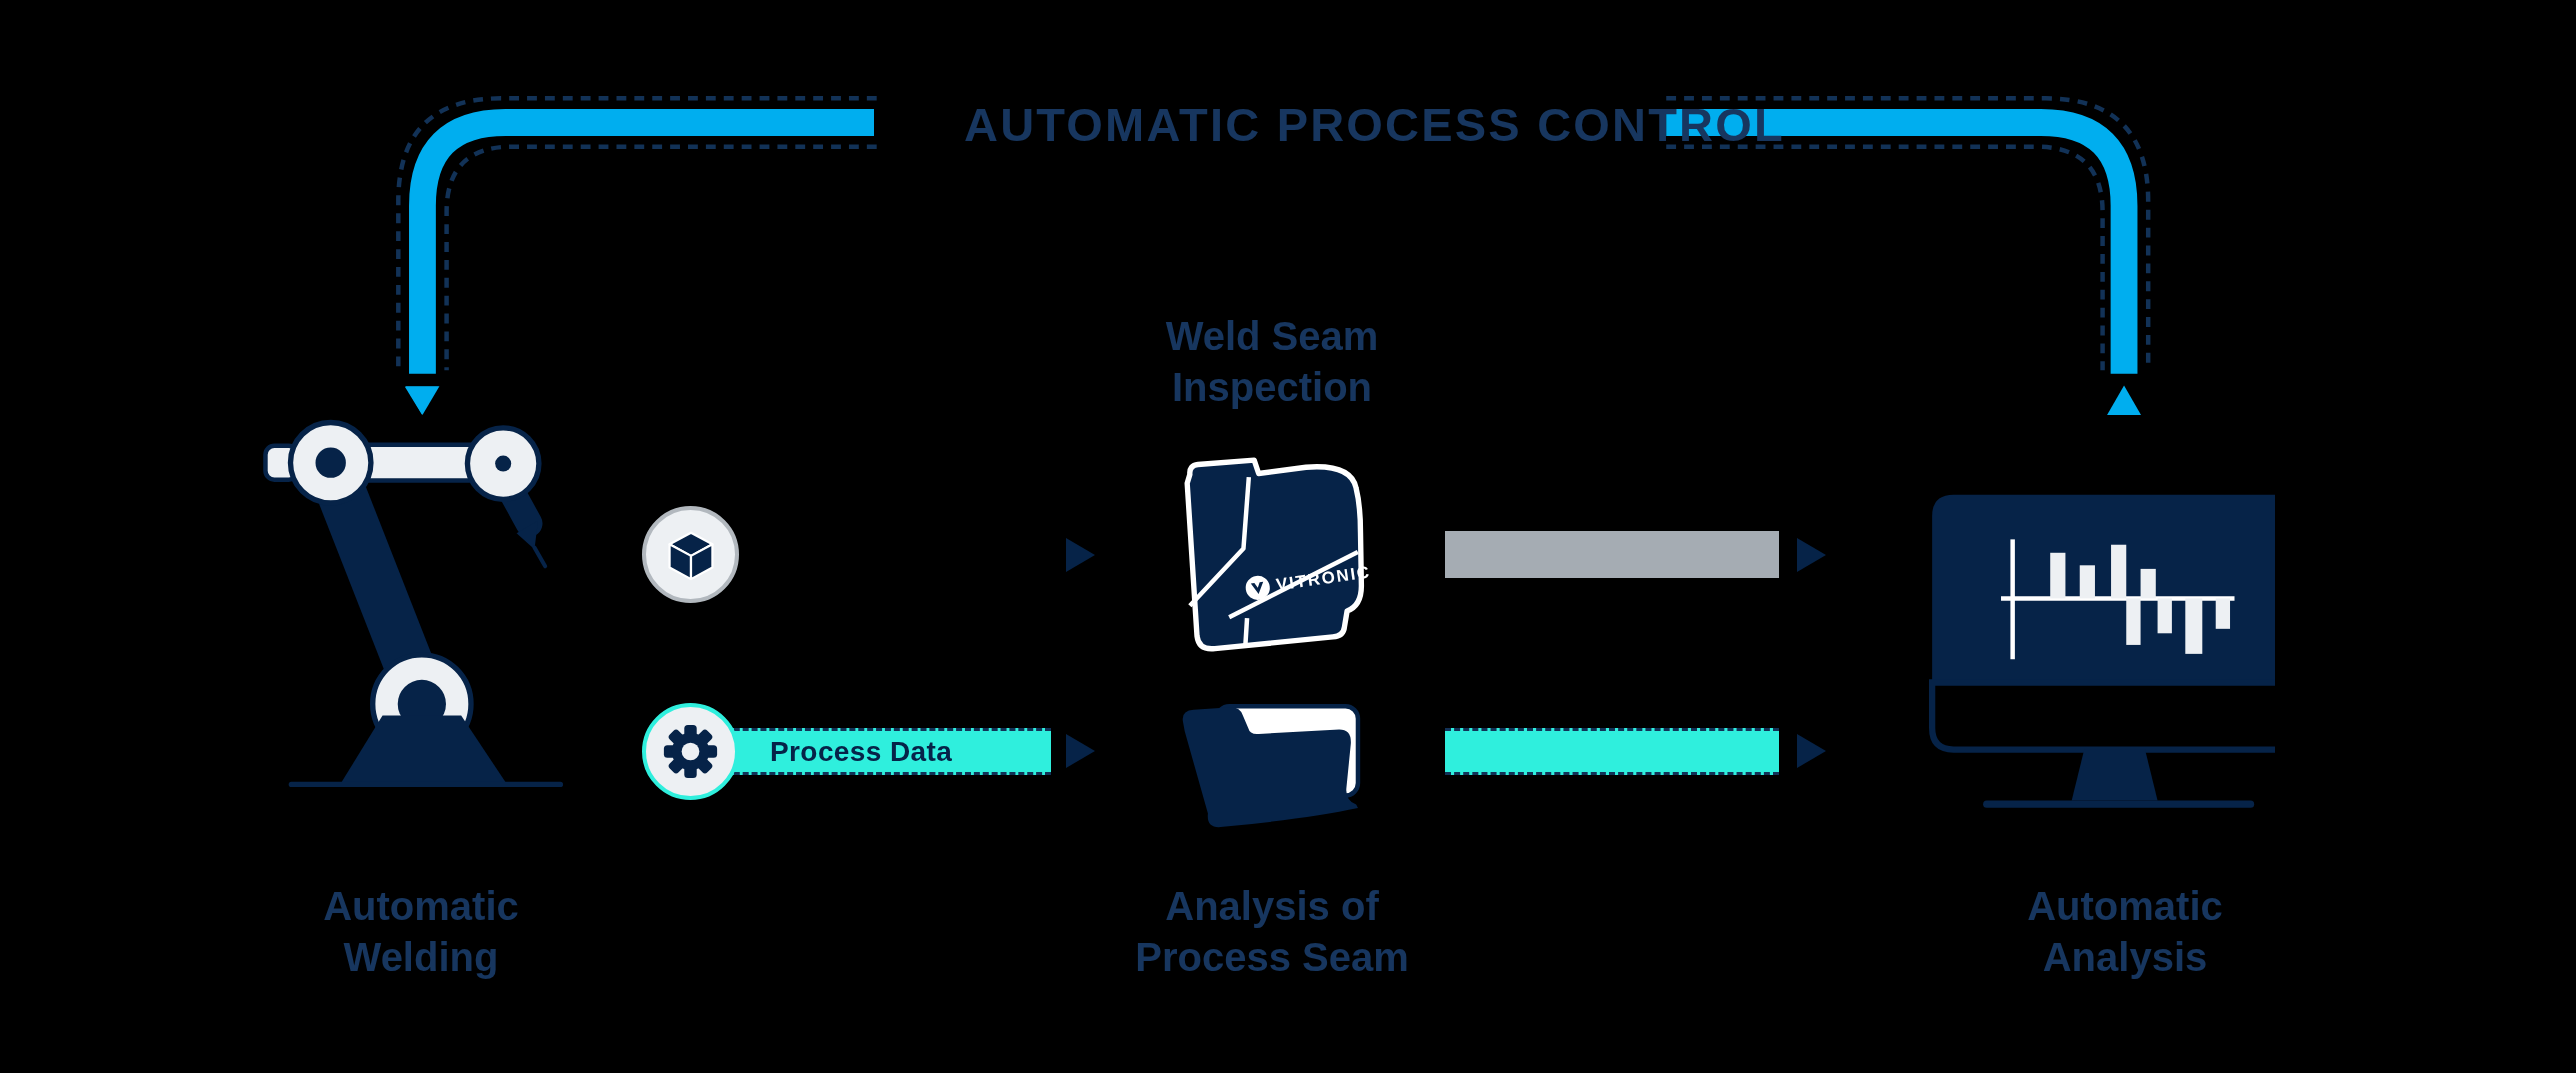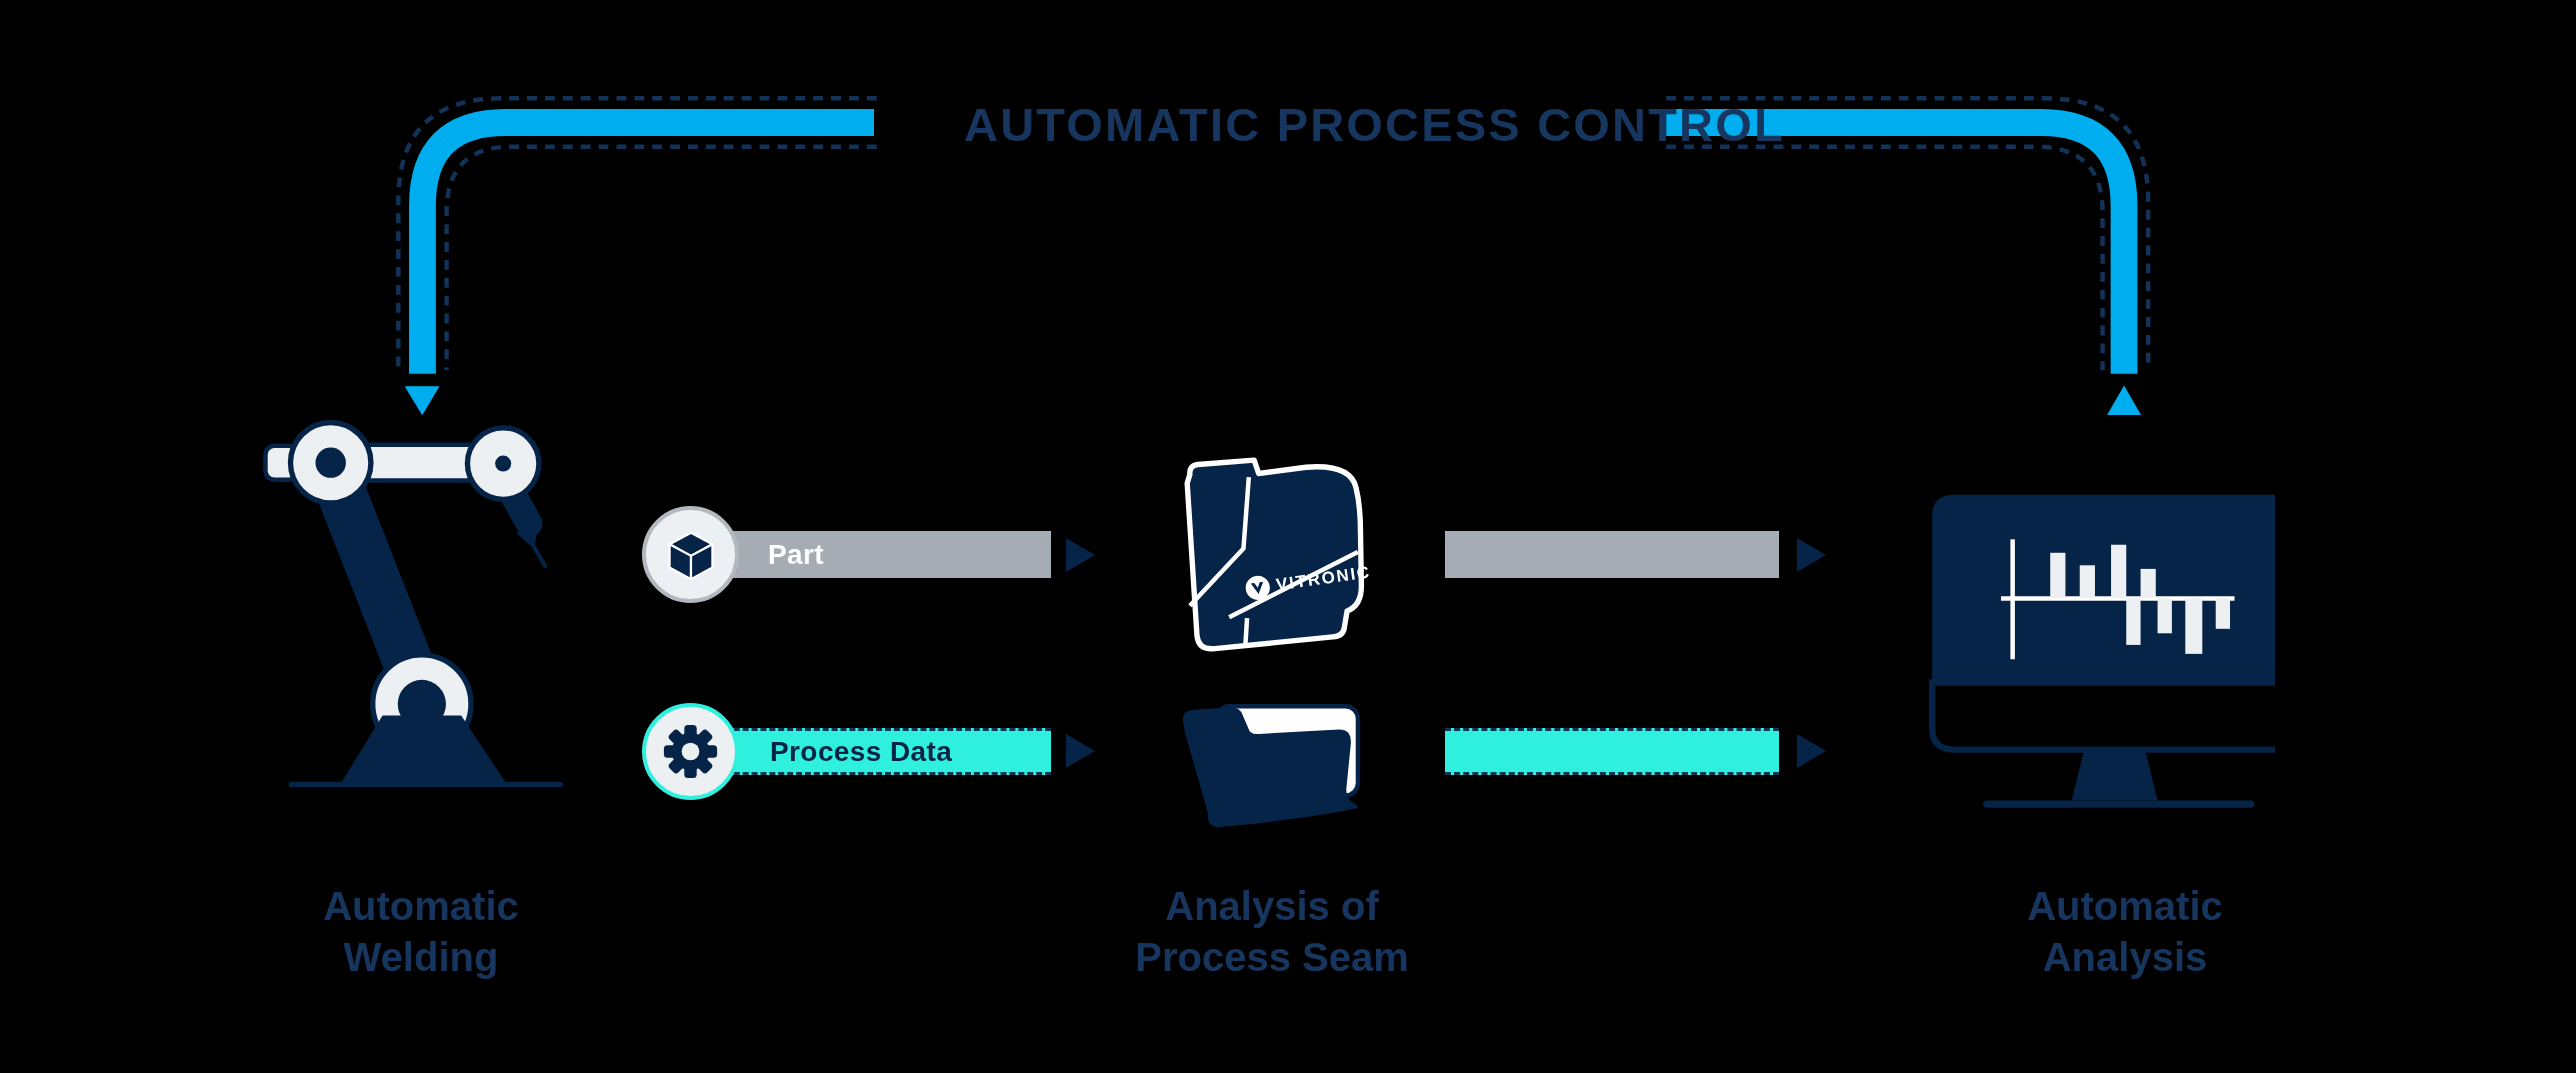--- a/index.html
+++ b/index.html
@@ -86,23 +86,20 @@
     <circle cx="283" cy="98" r="40" class="f-light s-navy" stroke-width="6"></circle>
     <circle cx="283" cy="98" r="9" class="f-navy"></circle>
     <circle cx="192" cy="367" r="55" class="f-light s-navy" stroke-width="6"></circle>
     <circle cx="192" cy="367" r="27" class="f-navy"></circle>
     <polygon points="148,380 236,380 288,458 100,458" class="f-navy"></polygon>
     <rect x="43" y="454" width="307" height="6" rx="3" class="f-navy"></rect>
   </svg>
   <div class="abs node-label" style="left:224px;top:881px">Automatic
 Welding</div>
 
-  <div class="abs bar bar-gray" style="left:716px;top:531px;width:335px;padding-left:52px">
-    <span>Part</span>
-  </div>
   <div class="abs arrowhead" style="left:1066px;top:538px"></div>
   <div class="abs badge badge-gray" style="left:642px;top:506px">
     <svg width="50" height="52" viewBox="0 0 56 58">
       <polygon points="28,4 52,17 28,30 4,17" class="f-navy s-white" stroke-width="2.5" stroke-linejoin="round"></polygon>
       <polygon points="4,17 28,30 28,56 4,43" class="f-navy s-white" stroke-width="2.5" stroke-linejoin="round"></polygon>
       <polygon points="52,17 28,30 28,56 52,43" class="f-navy s-white" stroke-width="2.5" stroke-linejoin="round"></polygon>
     </svg>
   </div>
 
   <div class="abs bar bar-cyan" style="left:716px;top:728px;width:335px;padding-left:54px">
@@ -123,20 +120,22 @@
             <rect x="-30" y="-7" width="16" height="14" rx="4"></rect>
             <rect x="14" y="-7" width="16" height="14" rx="4"></rect>
           </g>
         </g>
         <circle r="21"></circle>
       </g>
       <circle r="10" class="f-light"></circle>
     </svg>
   </div>
 
+  <div class="abs node-label" style="left:1075px;top:311px">Weld Seam
+Inspection</div>
   <svg class="abs" style="left:1172px;top:452px" width="201" height="210" viewBox="0 0 225 235">
     <path d="M 20,25 Q 19,15 29,14 L 92,9 L 97,24 L 150,17 Q 200,13 206,40 Q 211,60 211,90 L 212,150 Q 212,172 196,178 L 193,196 Q 192,206 180,207 L 48,220 Q 30,222 28,206 L 17,35 Z" class="f-navy s-white" stroke-width="6" stroke-linejoin="round"></path>
     <path d="M 20,172 L 80,108 L 86,28" class="f-none s-white" stroke-width="5" stroke-linejoin="round"></path>
     <path d="M 64,185 L 208,112" class="f-none s-white" stroke-width="5"></path>
     <path d="M 84,186 L 82,218" class="f-none s-white" stroke-width="5"></path>
     <g transform="translate(96,152) rotate(-8)">
       <circle r="13.5" class="f-white"></circle>
       <path d="M -7,-6 L 0,7 L 7,-6 L 3,-6 L 0,0 L -3,-6 Z" class="f-navy"></path>
       <text x="21" y="6" class="f-white logo-text">VITRONIC</text>
     </g>

